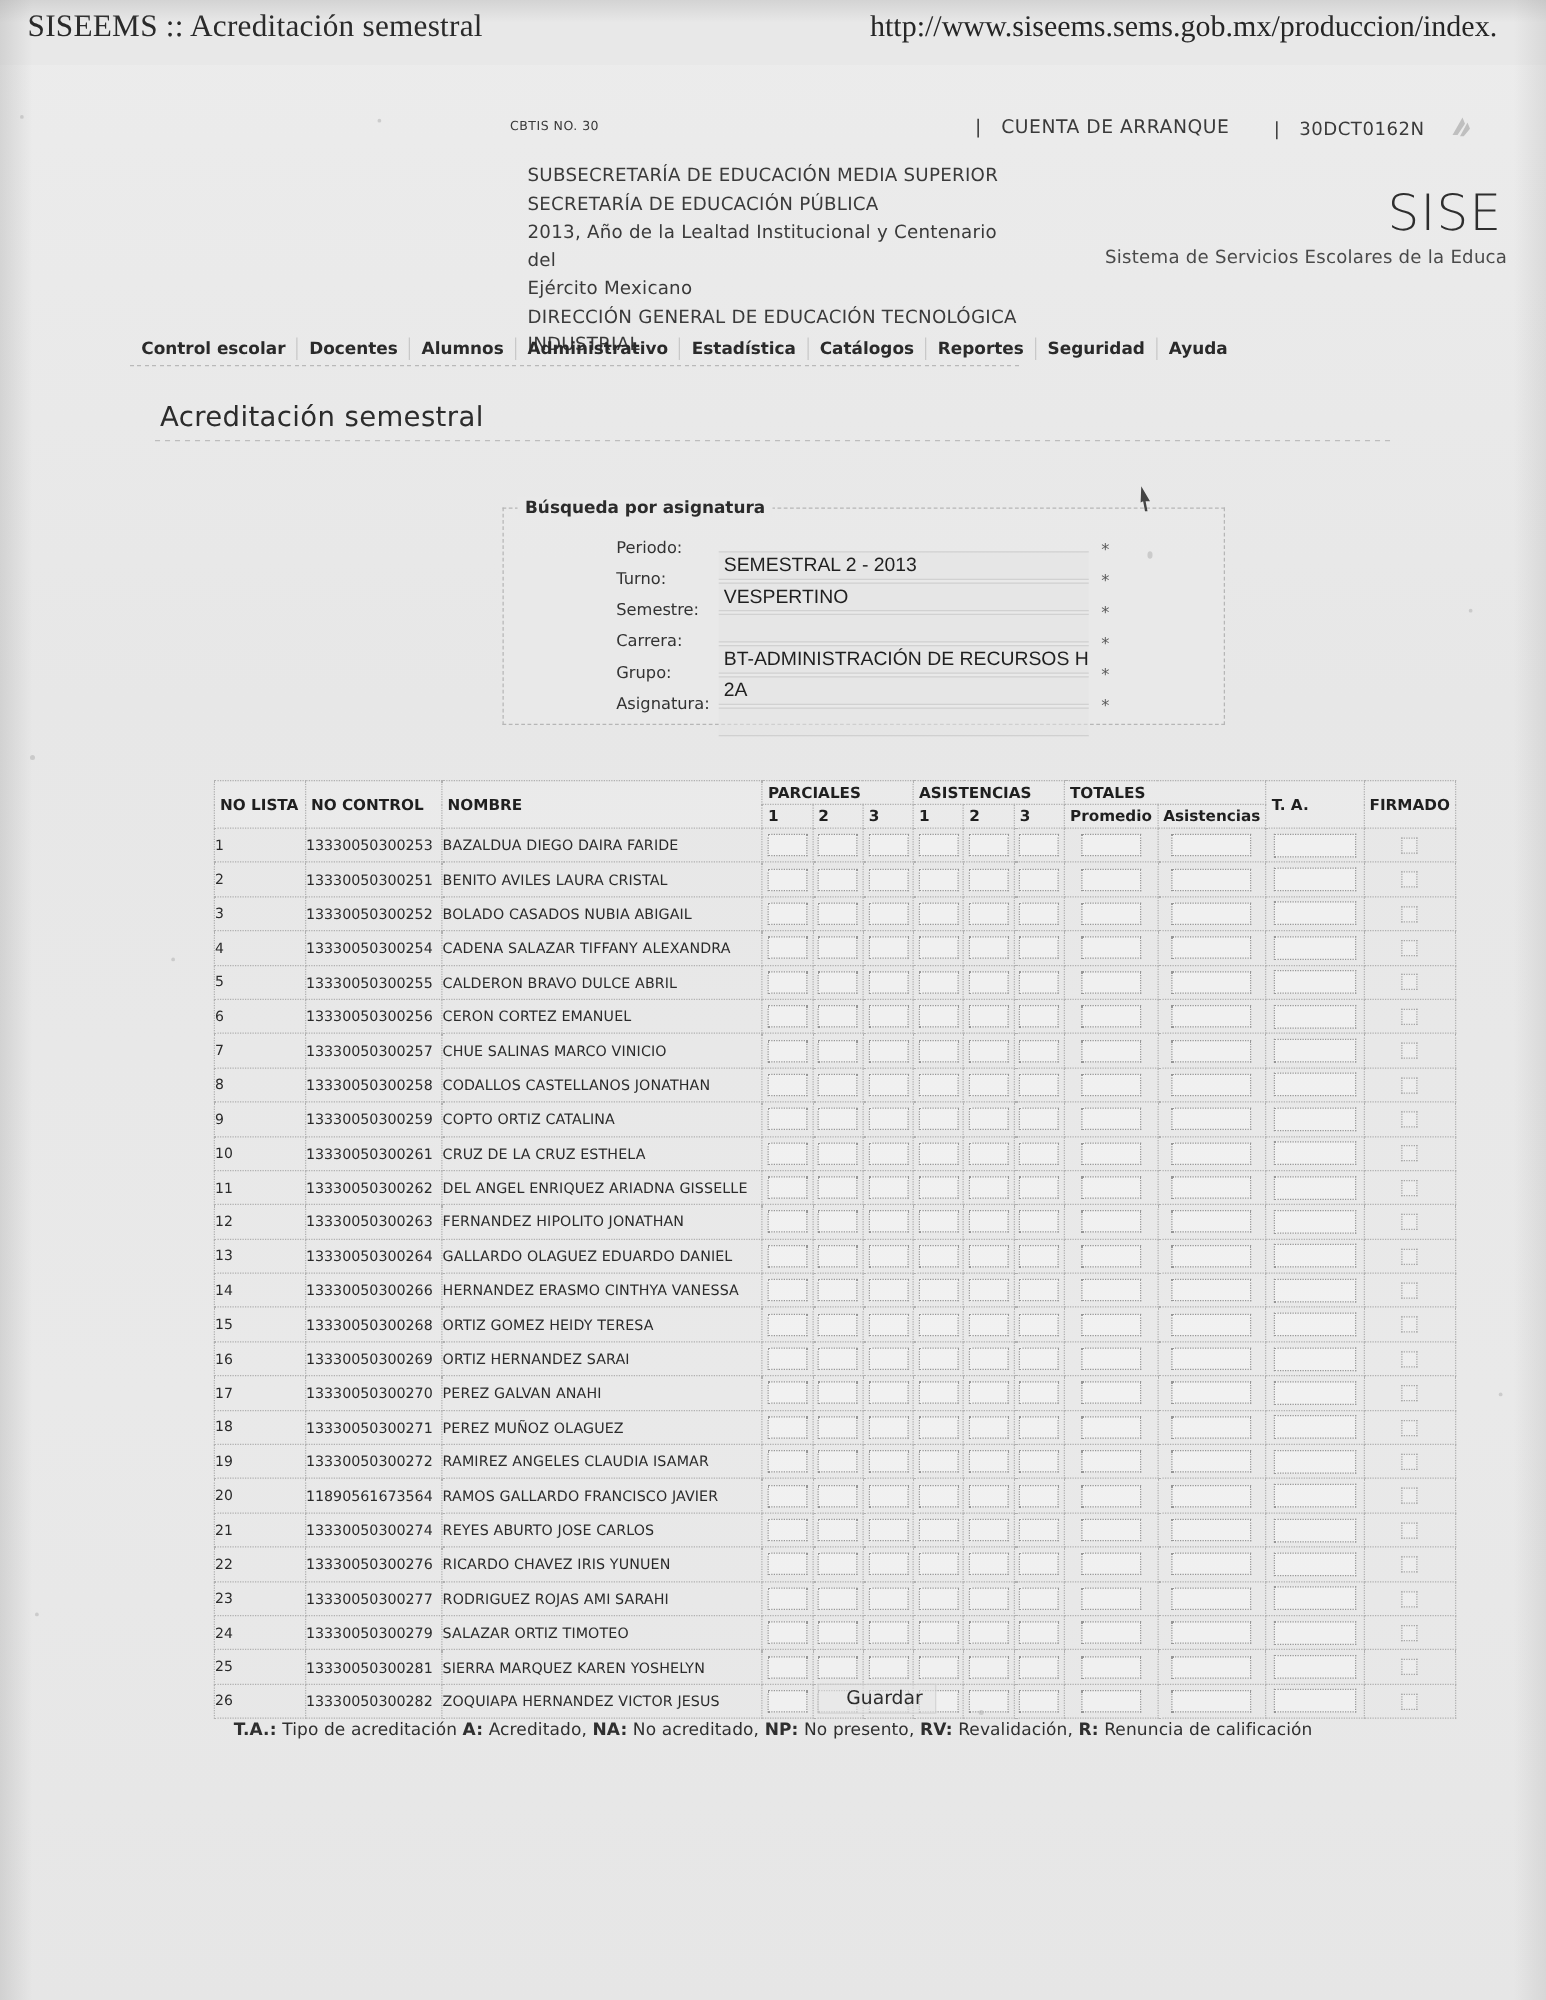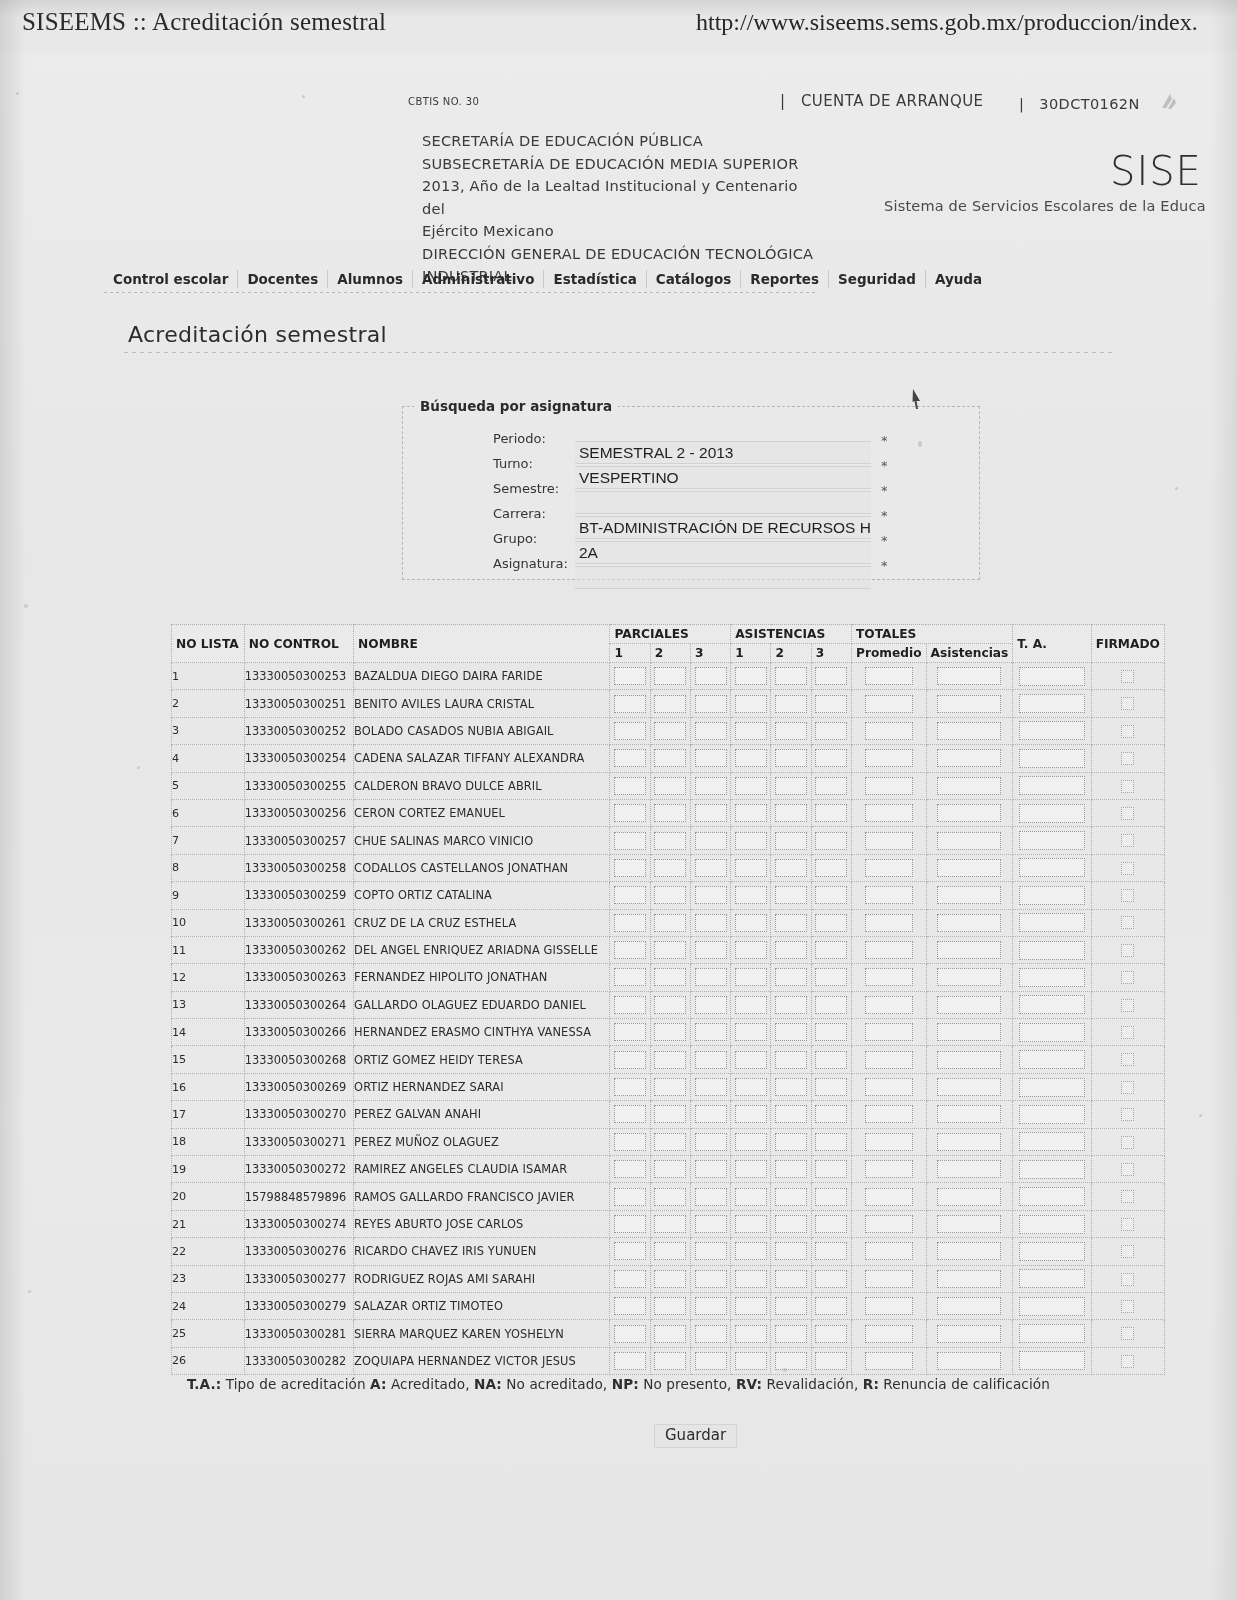--- a/index.html
+++ b/index.html
@@ -194,25 +194,25 @@
   }
 
   
   #legend {
     position: absolute; left: 0; top: 1376px; width: 1237px;
     text-align: center; font-size: 13.6px; color: #2f2f2f;
     letter-spacing: .1px;
   }
   #legend b { font-weight: bold; }
   #save-btn {
-    position: absolute; left: 654px; top: 1424px;
+    position: absolute; left: 654px; top: 1347px;
     font-size: 15px; color: #2b2b2b;
     background: rgba(228,228,228,.6);
     border: 1px solid rgba(180,180,180,.35);
-    padding: 1px 10px 3px 10px;
+    padding: 1px 10px 3px 22px;
     cursor: pointer;
     font-family: "DejaVu Sans", sans-serif;
   }
 
   
   .speck { position: absolute; background: #b2b2b2; border-radius: 50%; opacity: .55; }
   #cursor-arrow { position: absolute; left: 912px; top: 388px; width: 10px; height: 22px; opacity:.8; }
   .vshade {
     position: absolute; top: 0; width: 26px; height: 1600px;
     pointer-events: none;
@@ -245,22 +245,22 @@
   <div id="cct-label">
     <span>|</span>
     &nbsp;
     <span>30DCT0162N</span>
   </div>
   <svg id="corner-mark" viewBox="0 0 18 20">
     <path d="M2 16 L10 2 L12 7 L6 16 Z M8 17 L14 6 L16 11 L11 17 Z" fill="#8a8a8a"></path>
   </svg>
 
   <div id="dependency">
+    <div>SUBSECRETARÍA DE EDUCACIÓN MEDIA SUPERIOR</div>
     <div>SECRETARÍA DE EDUCACIÓN PÚBLICA</div>
-    <div>SUBSECRETARÍA DE EDUCACIÓN MEDIA SUPERIOR</div>
     <div>2013, Año de la Lealtad Institucional y Centenario del</div>
     <div>Ejército Mexicano</div>
     <div>DIRECCIÓN GENERAL DE EDUCACIÓN TECNOLÓGICA</div>
     <div>INDUSTRIAL</div>
   </div>
 
   <div id="brand-title">SISE</div>
   <div id="brand-sub">Sistema de Servicios Escolares de la Educа</div>
 
   <div id="navbar">
@@ -621,21 +621,21 @@
           <td class="c-in"><span class="cell-input"></span></td>
           <td class="c-in"><span class="cell-input"></span></td>
           <td class="c-in"><span class="cell-input"></span></td>
           <td class="c-prom"><span class="cell-input wide"></span></td>
           <td class="c-asisT"><span class="cell-input wide2"></span></td>
           <td class="c-ta"><span class="cell-input ta"></span></td>
           <td class="c-firm"><span class="cell-check"></span></td>
         </tr>
         <tr>
           <td class="c-lista">20</td>
-          <td class="c-ctrl">15798848579896</td>
+          <td class="c-ctrl">11890561673564</td>
           <td class="c-nom">RAMOS GALLARDO FRANCISCO JAVIER</td>
           <td class="c-in"><span class="cell-input"></span></td>
           <td class="c-in"><span class="cell-input"></span></td>
           <td class="c-in"><span class="cell-input"></span></td>
           <td class="c-in"><span class="cell-input"></span></td>
           <td class="c-in"><span class="cell-input"></span></td>
           <td class="c-in"><span class="cell-input"></span></td>
           <td class="c-prom"><span class="cell-input wide"></span></td>
           <td class="c-asisT"><span class="cell-input wide2"></span></td>
           <td class="c-ta"><span class="cell-input ta"></span></td>

